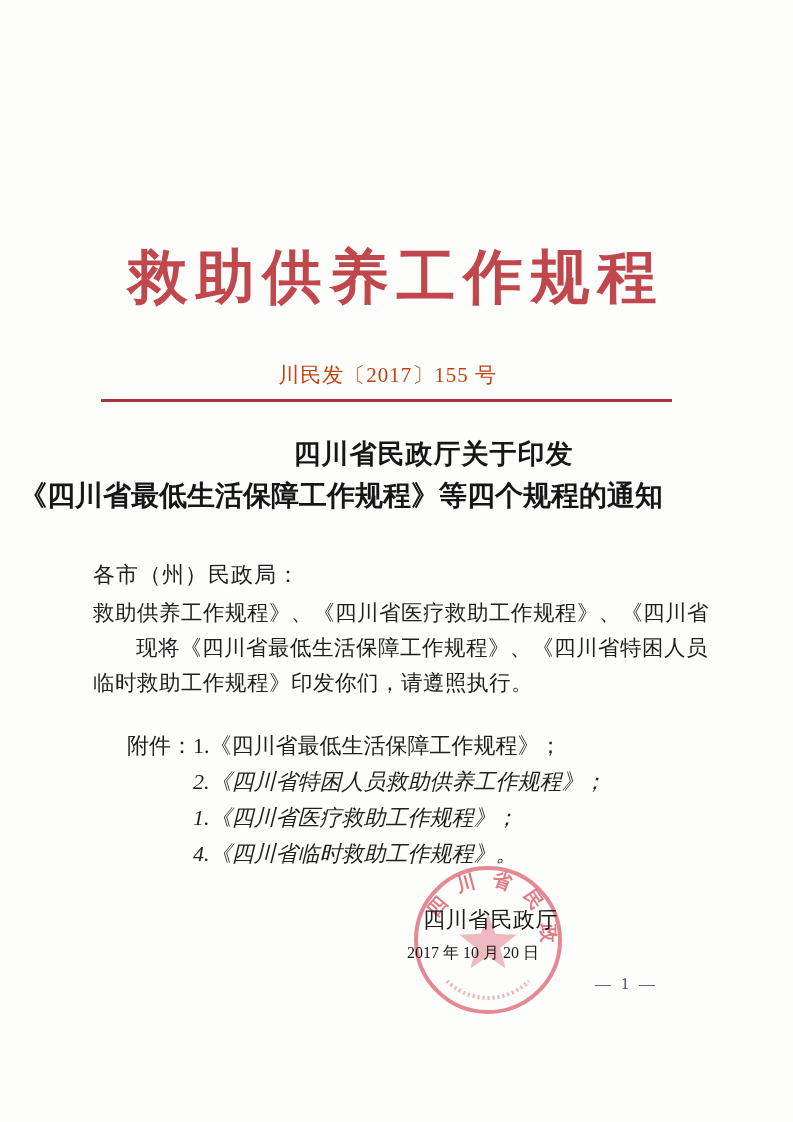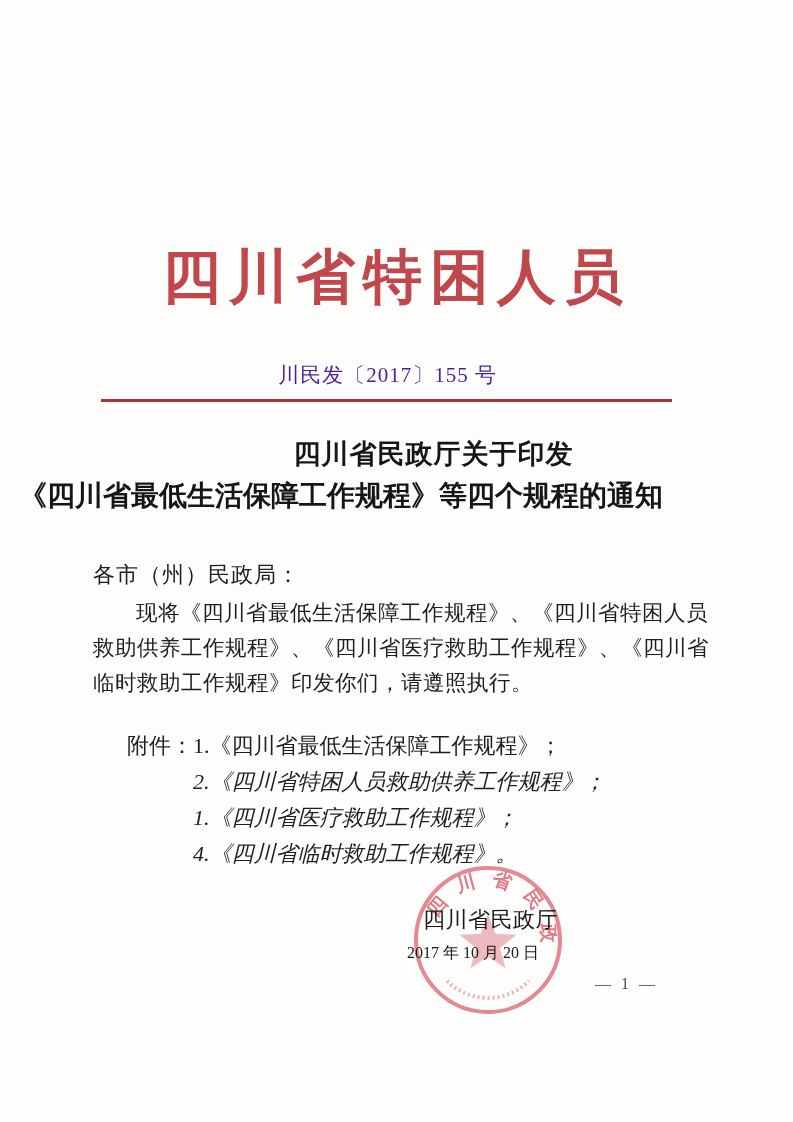--- a/index.html
+++ b/index.html
@@ -30,21 +30,21 @@
     font-family: "Liberation Serif", serif;
     white-space: nowrap;
   }
   .doc-number {
     position: absolute;
     top: 361px;
     left: 0;
     width: 775px;
     text-align: center;
     font-size: 21px;
-    color: #4c1d95;
+    color: #c2410c;
     letter-spacing: 1px;
   }
   .red-line {
     position: absolute;
     top: 399px;
     left: 101px;
     width: 571px;
     height: 3px;
     background: #a8343c;
   }
@@ -130,35 +130,35 @@
     letter-spacing: 3px;
     color: #454f58;
     white-space: nowrap;
   }
 </style>
 </head>
 <body>
 
 <div class="page">
 
-  <div class="header-title">四川省特困人员</div>
+  <div class="header-title">救助供养工作规程</div>
 
   <div class="doc-number">川民发〔2017〕155 号</div>
 
   <div class="red-line"></div>
 
   <div class="title-line1">四川省民政厅关于印发</div>
 
   <div class="title-line2">《四川省最低生活保障工作规程》等四个规程的通知</div>
 
   <div class="salutation">各市（州）民政局：</div>
 
   <div class="body-block">
+    <div class="body-line">救助供养工作规程》、《四川省医疗救助工作规程》、《四川省</div>
     <div class="body-line indent">现将《四川省最低生活保障工作规程》、《四川省特困人员</div>
-    <div class="body-line">救助供养工作规程》、《四川省医疗救助工作规程》、《四川省</div>
     <div class="body-line">临时救助工作规程》印发你们，请遵照执行。</div>
   </div>
 
   <div class="attachments">
     <div class="att-first">
       <span>附件：</span>
       <span>1.《四川省最低生活保障工作规程》；</span>
     </div>
     <div class="att-cont">2.《四川省特困人员救助供养工作规程》；</div>
     <div class="att-cont">1.《四川省医疗救助工作规程》；</div>

